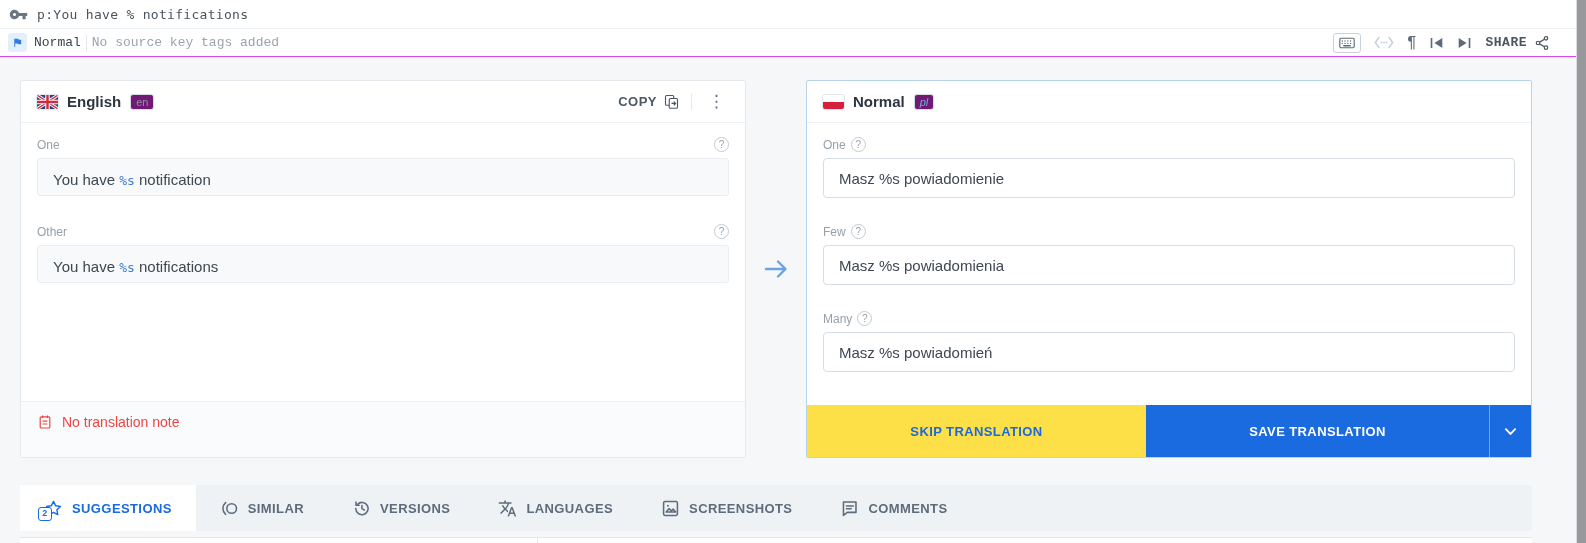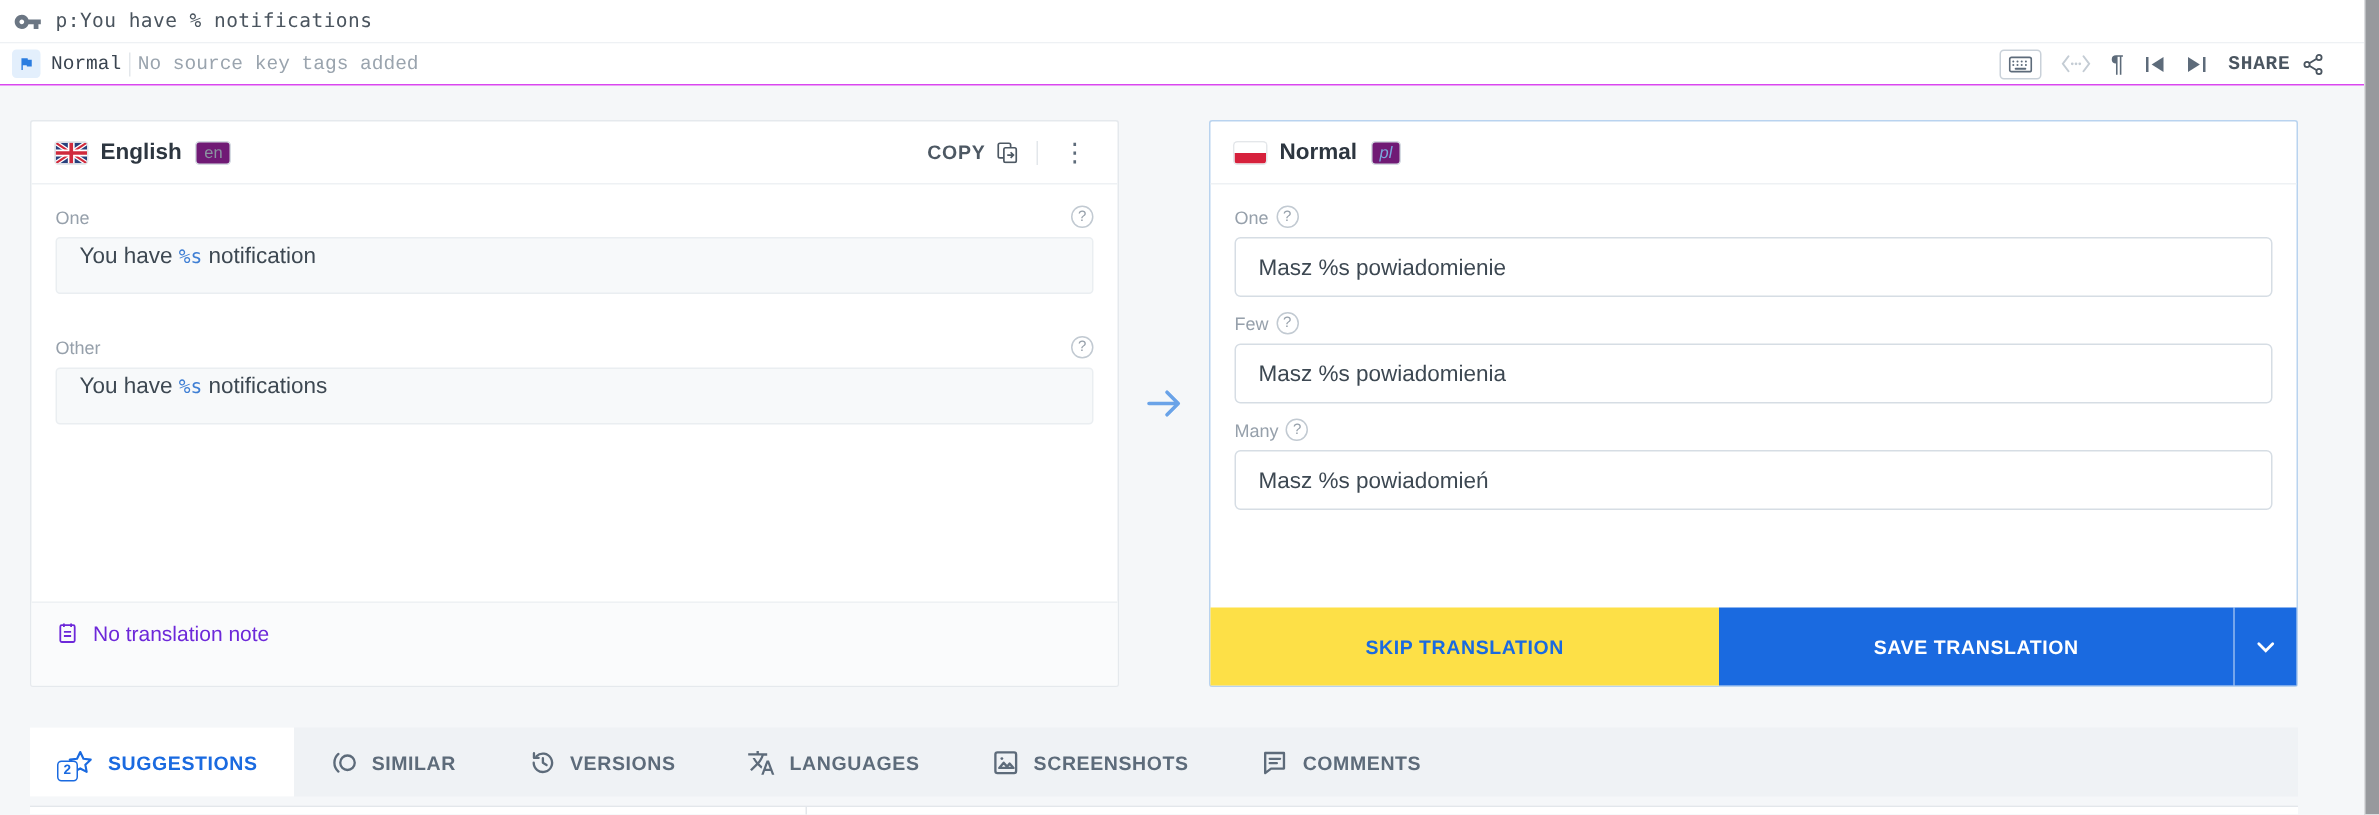--- a/index.html
+++ b/index.html
@@ -80,34 +80,34 @@
     margin-bottom:6px; gap:5px;
   }
   .field-label-row.spread { justify-content:space-between; }
   .help-dot {
     width:15px; height:15px; border:1px solid #c2cad2; border-radius:50%;
     color:#98a2ac; font-size:10px; line-height:13px; text-align:center; flex:0 0 15px;
     cursor:pointer;
   }
   .src-box {
     background:#f7f9fa; border:1px solid #eaeef1; border-radius:3px;
-    height:38px; line-height:23px; padding:0 15px; font-size:15px; color:#3d4852;
+    height:38px; line-height:42px; padding:0 15px; font-size:15px; color:#3d4852;
     margin-bottom:28px; white-space:nowrap;
   }
   .token { color:#3f7fd4; font-family:"DejaVu Sans Mono", monospace; font-size:13px; }
   .tgt-input {
     display:block; width:100%; background:#fff; border:1px solid #d6dde4; border-radius:4px;
-    height:40px; padding:0 15px; font-size:15px; color:#3d4852; margin-bottom:10px;
+    height:40px; padding:0 15px; font-size:15px; color:#3d4852; margin-bottom:26px;
     font-family:"Liberation Sans", sans-serif; outline:none;
   }
 
   .note-footer {
     flex:0 0 56px; background:#fafbfc; border-top:1px solid #eef1f4;
     display:flex; align-items:flex-start; gap:9px; padding:12px 16px 0;
-    color:#6d28d9; font-size:14px; cursor:pointer;
+    color:#ef4444; font-size:14px; cursor:pointer;
   }
 
   .action-footer { flex:0 0 52px; display:flex; }
   .skip-btn {
     flex:0 0 339px; background:#fde047; color:#1a6ae0;
     display:flex; align-items:center; justify-content:center;
     font-size:13px; font-weight:700; letter-spacing:.4px; cursor:pointer; border:none;
   }
   .save-btn {
     flex:1 1 auto; background:#1a6ae0; color:#fff;

